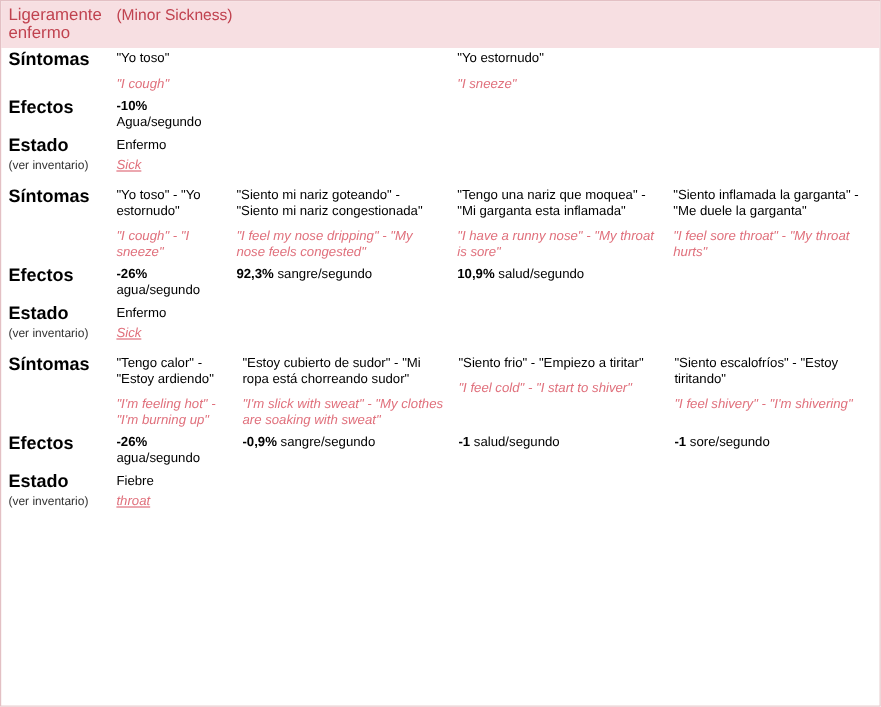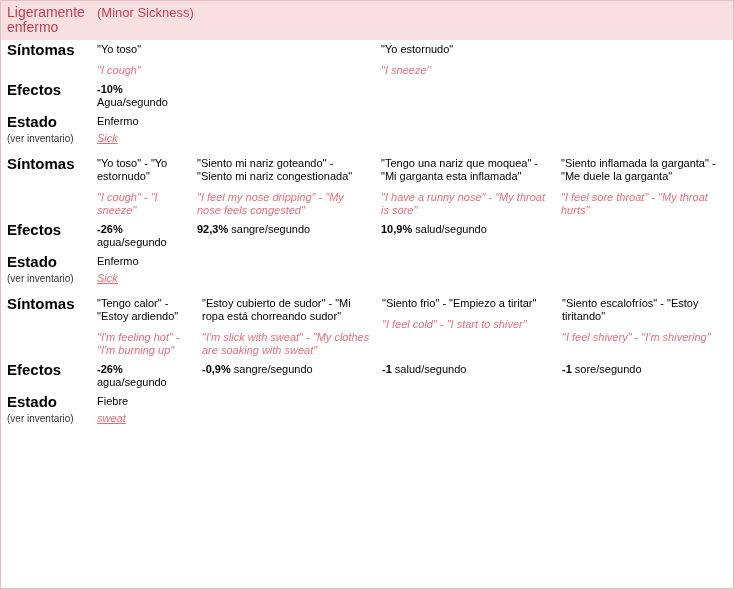--- a/index.html
+++ b/index.html
@@ -281,21 +281,21 @@
       </tr>
       <tr class="est-row">
         <td class="label">Estado</td>
         <td>Fiebre</td>
         <td></td>
         <td></td>
         <td></td>
       </tr>
       <tr>
         <td class="label plain">(ver inventario)</td>
-        <td class="sick-word">sweat</td>
+        <td class="sick-word">throat</td>
         <td></td>
         <td></td>
         <td></td>
       </tr>
     </tbody>
       </table>
   </div>
 
 </div>
 

